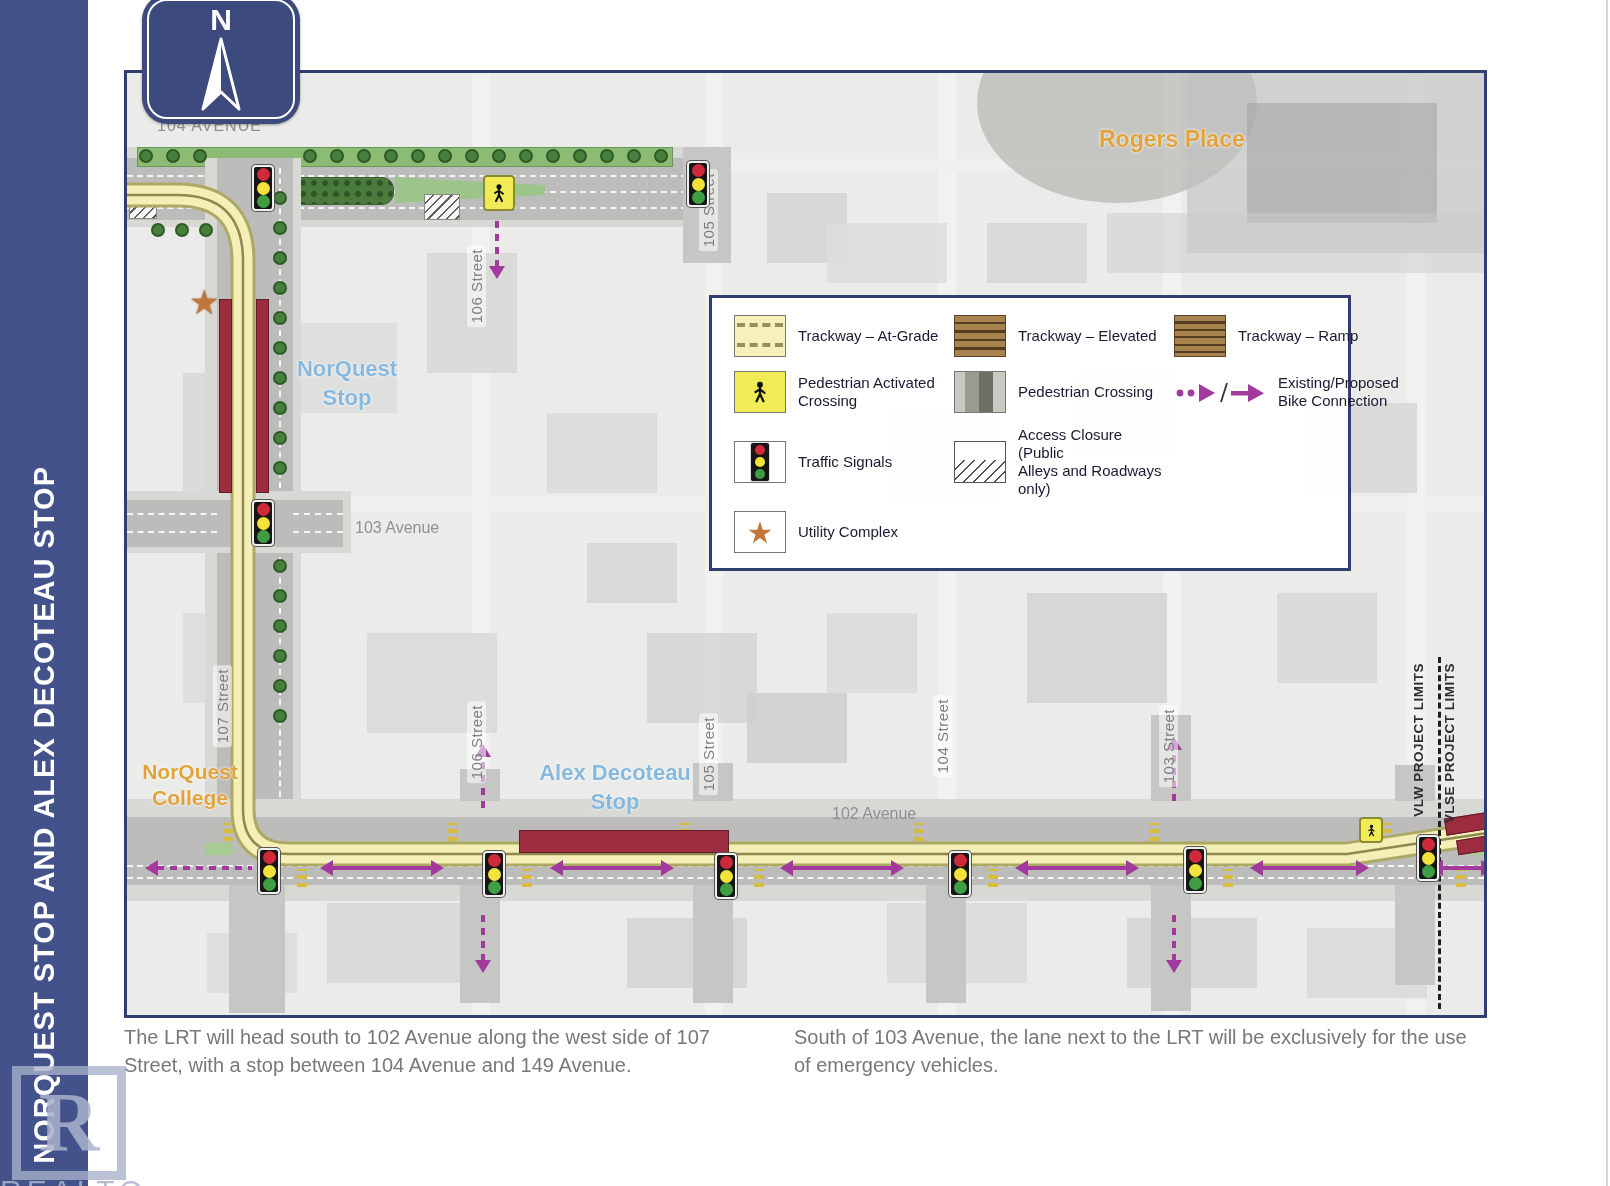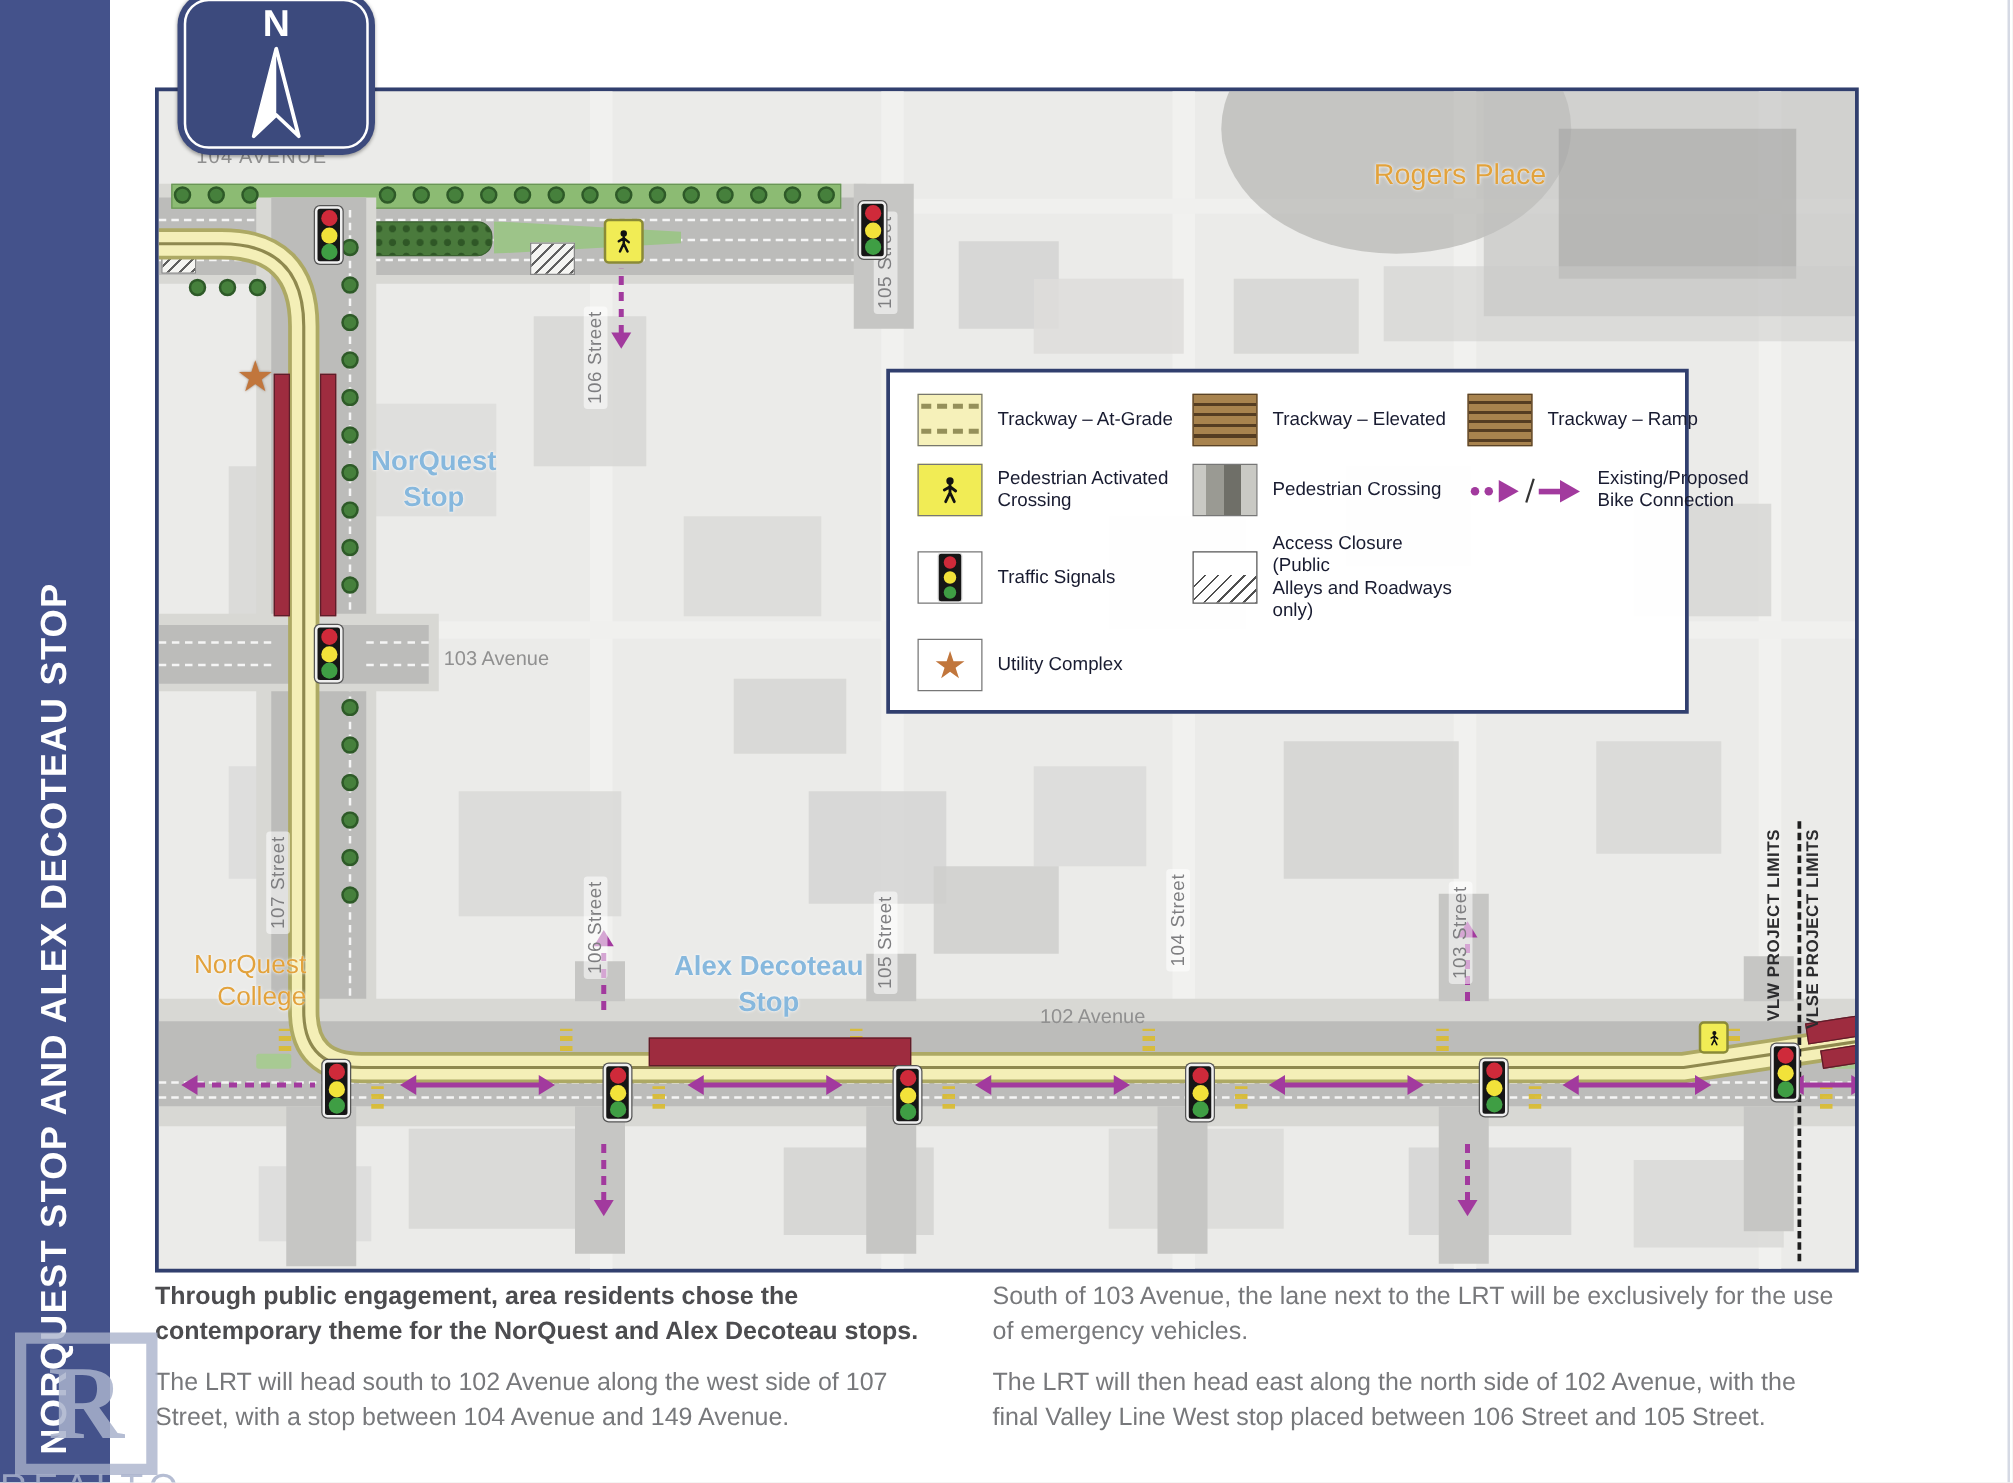--- a/index.html
+++ b/index.html
@@ -92,22 +92,22 @@
   .bar-v.down::before{bottom:-12px;top:auto;border-top:13px solid var(--bike,#a23a9e);}
 
   
   .vlabel{position:absolute;writing-mode:vertical-rl;transform:rotate(180deg);
         font-size:15px;color:#7e7e80;background:rgba(255,255,255,.55);
         padding:4px 1px;border-radius:3px;letter-spacing:.5px;z-index:4;white-space:nowrap;}
   .vlimits{position:absolute;writing-mode:vertical-rl;transform:rotate(180deg);
         font-size:13.5px;font-weight:600;color:#2c2c2e;letter-spacing:.5px;z-index:5;white-space:nowrap;}
   .limit-line{position:absolute;width:0;border-left:3px dashed #1e1e1e;z-index:4;}
   .hlabel{position:absolute;font-size:16px;color:#909090;z-index:4;white-space:nowrap;}
-  .place-orange{position:absolute;font-weight:400;color:var(--orange_label,#e2a23c);z-index:5;
-        text-align:right;white-space:pre-line;line-height:1.25;
+  .place-orange{position:absolute;font-weight:700;color:var(--orange_label,#e2a23c);z-index:5;
+        text-align:center;white-space:pre-line;line-height:1.25;
         text-shadow:0 0 3px rgba(255,255,255,.9),0 0 1px rgba(255,255,255,.9);}
   .place-blue{position:absolute;font-weight:700;color:var(--blue_label,#87b8dd);z-index:5;
         text-align:center;white-space:pre-line;line-height:1.3;
         text-shadow:0 0 3px rgba(255,255,255,.9),0 0 1px rgba(255,255,255,.9);}
   .downtown{position:absolute;font-weight:800;font-size:44px;letter-spacing:.5px;color:#0f0f0f;z-index:5;}
   .star{position:absolute;color:var(--star,#c1763c);font-size:34px;line-height:1;z-index:5;
         text-shadow:0 0 2px rgba(90,50,20,.6);}
 
   
   .legend{position:absolute;left:582px;top:222px;width:642px;background:rgba(255,255,255,.97);
@@ -489,23 +489,21 @@
       <div class="compass-n">N</div>
       <svg width="60" height="76" viewBox="0 0 60 76">
         <path d="M30 2 L12 72 L30 55 L48 72 Z" fill="none" stroke="#fff" stroke-width="3" stroke-linejoin="round"></path>
         <path d="M30 2 L12 72 L30 55 Z" fill="#fff"></path>
       </svg>
     </div>
   </div>
 
   <section class="notes">
     <div>
-      <p class="lead">Through public engagement, area residents chose the contemporary theme for the NorQuest and Alex Decoteau stops.</p>
       <p>The LRT will head south to 102 Avenue along the west side of 107 Street, with a stop between 104 Avenue and 149 Avenue.</p>
     </div>
     <div>
       <p>South of 103 Avenue, the lane next to the LRT will be exclusively for the use of emergency vehicles.</p>
-      <p>The LRT will then head east along the north side of 102 Avenue, with the final Valley Line West stop placed between 106 Street and 105 Street.</p>
     </div>
   </section>
 
   <div class="page-edge"></div>
 </div>
 
 </body></html>

